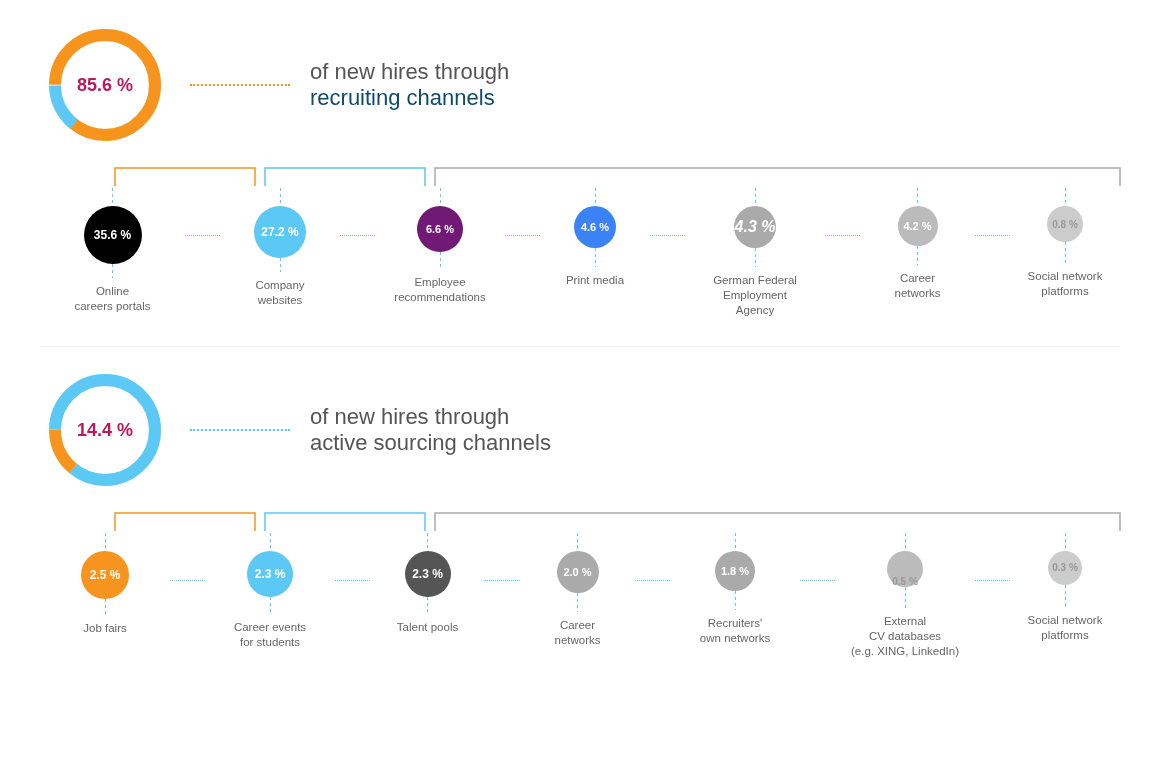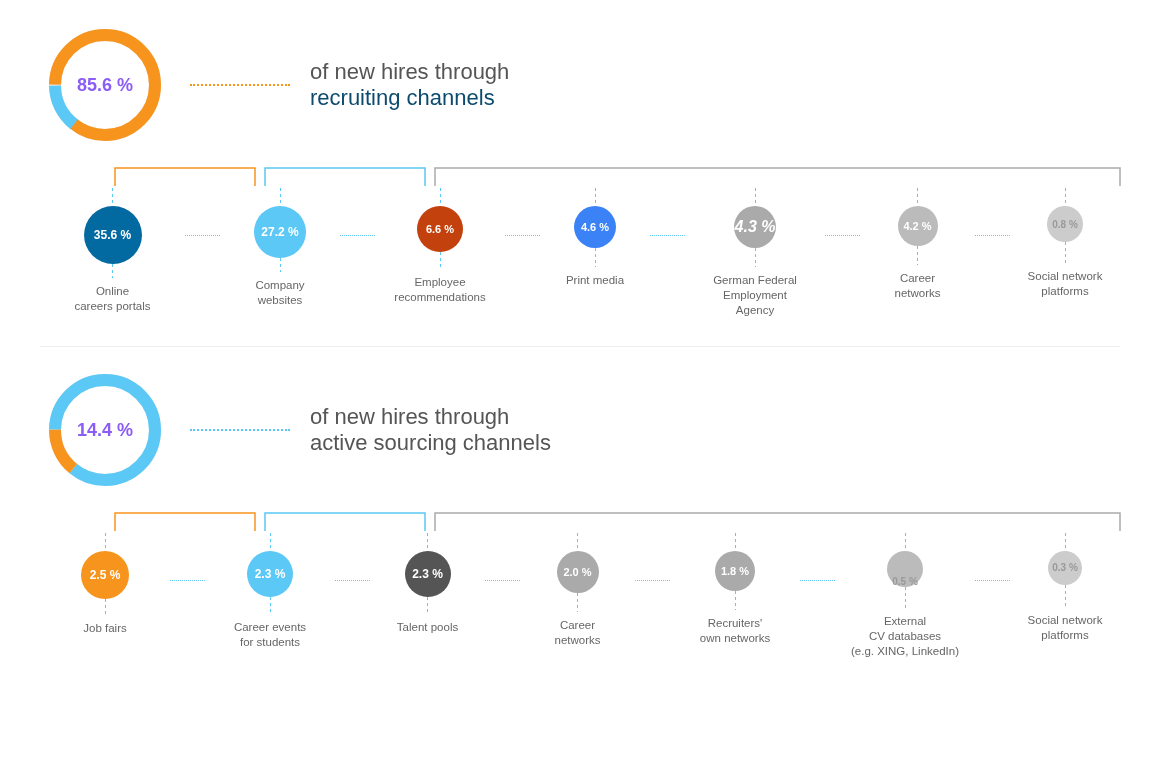--- a/index.html
+++ b/index.html
@@ -40,21 +40,21 @@
       height: 130px;
     }
 
     .donut-label {
       position: absolute;
       top: 50%;
       left: 50%;
       transform: translate(-50%, -50%);
       font-size: 18px;
       font-weight: bold;
-      color: #8b5cf6;
+      color: #be185d;
     }
 
     .circle {
       border-radius: 50%;
       display: flex;
       align-items: center;
       justify-content: center;
       font-size: 13px;
       font-weight: bold;
       color: #fff;
@@ -124,21 +124,21 @@
 
         <path d="M 225 28 L 225 10 L 385 10 L 385 28" fill="none" stroke="#5bc8f5" stroke-width="1.5"></path>
 
         <path d="M 395 28 L 395 10 L 1080 10 L 1080 28" fill="none" stroke="#aaaaaa" stroke-width="1.5"></path>
       </svg>
 
       <div style="display:flex; align-items:flex-start; width:100%;">
 
         <div class="node-wrapper" style="width:145px;">
           <div class="v-line" style="height:18px;"></div>
-          <div class="circle" style="width:58px;height:58px;background:#0369a1;font-size:12px;">
+          <div class="circle" style="width:58px;height:58px;background:#000000;font-size:12px;">
             <span>35.6 %</span>
           </div>
           <div class="v-line" style="height:14px;"></div>
           <div class="node-label">Online<br>careers portals</div>
         </div>
 
         <div style="flex:1; border-top:1.5px dotted #5bc8f5; margin-top:47px;"></div>
 
         <div class="node-wrapper" style="width:120px;">
           <div class="v-line" style="height:18px;"></div>
@@ -146,21 +146,21 @@
             <span>27.2 %</span>
           </div>
           <div class="v-line" style="height:14px;"></div>
           <div class="node-label">Company<br>websites</div>
         </div>
 
         <div style="flex:1; border-top:1.5px dotted #5bc8f5; margin-top:47px;"></div>
 
         <div class="node-wrapper" style="width:130px;">
           <div class="v-line" style="height:18px;"></div>
-          <div class="circle" style="width:46px;height:46px;background:#c2410c;font-size:11px;">
+          <div class="circle" style="width:46px;height:46px;background:#701a75;font-size:11px;">
             <span>6.6 %</span>
           </div>
           <div class="v-line" style="height:17px;"></div>
           <div class="node-label">Employee<br>recommendations</div>
         </div>
 
         <div style="flex:1; border-top:1.5px dotted #5bc8f5; margin-top:47px;"></div>
 
         <div class="node-wrapper" style="width:110px;">
           <div class="v-line" style="height:18px;"></div>

